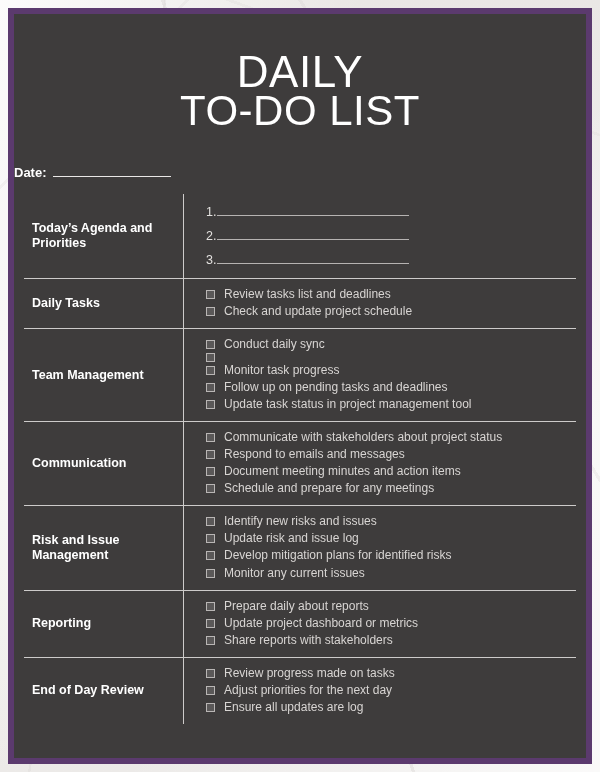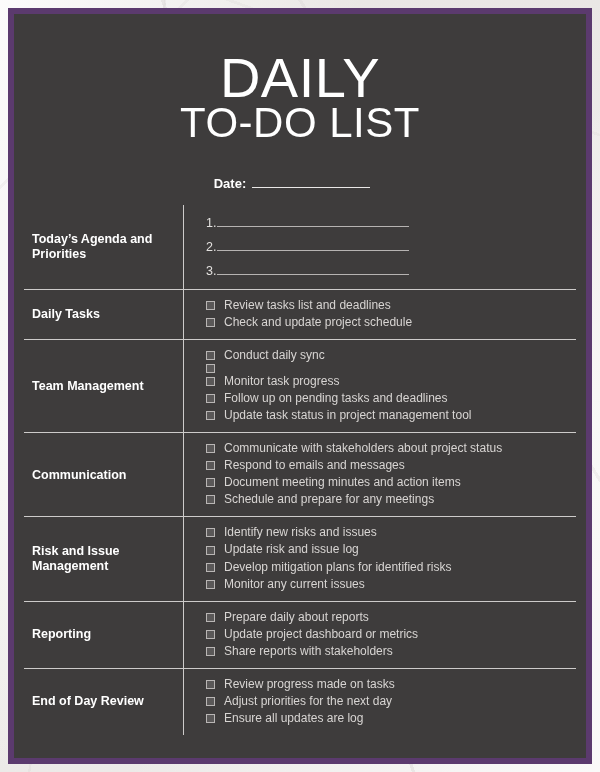--- a/index.html
+++ b/index.html
@@ -59,29 +59,29 @@
 
   
   #title-block {
     text-align: center;
     padding-top: 38px;
     color: #ffffff;
     font-weight: 300;
     letter-spacing: 0.5px;
     line-height: 0.92;
   }
-  .title-line-1 { font-size: 56px; display: block; }
+  .title-line-1 { font-size: 44px; display: block; }
   .title-line-2 { font-size: 42px; display: block; }
 
   
   #date-row {
     margin-top: 34px;
     padding-right: 16px;
     display: flex;
-    justify-content: center;
+    justify-content: flex-start;
     align-items: baseline;
     color: #ffffff;
     font-size: 13px;
   }
   #date-label { font-weight: bold; }
   #date-colon { font-weight: bold; margin-right: 6px; }
   #date-blank {
     display: inline-block;
     width: 118px;
     border-bottom: 1.5px solid #e9e7e6;

